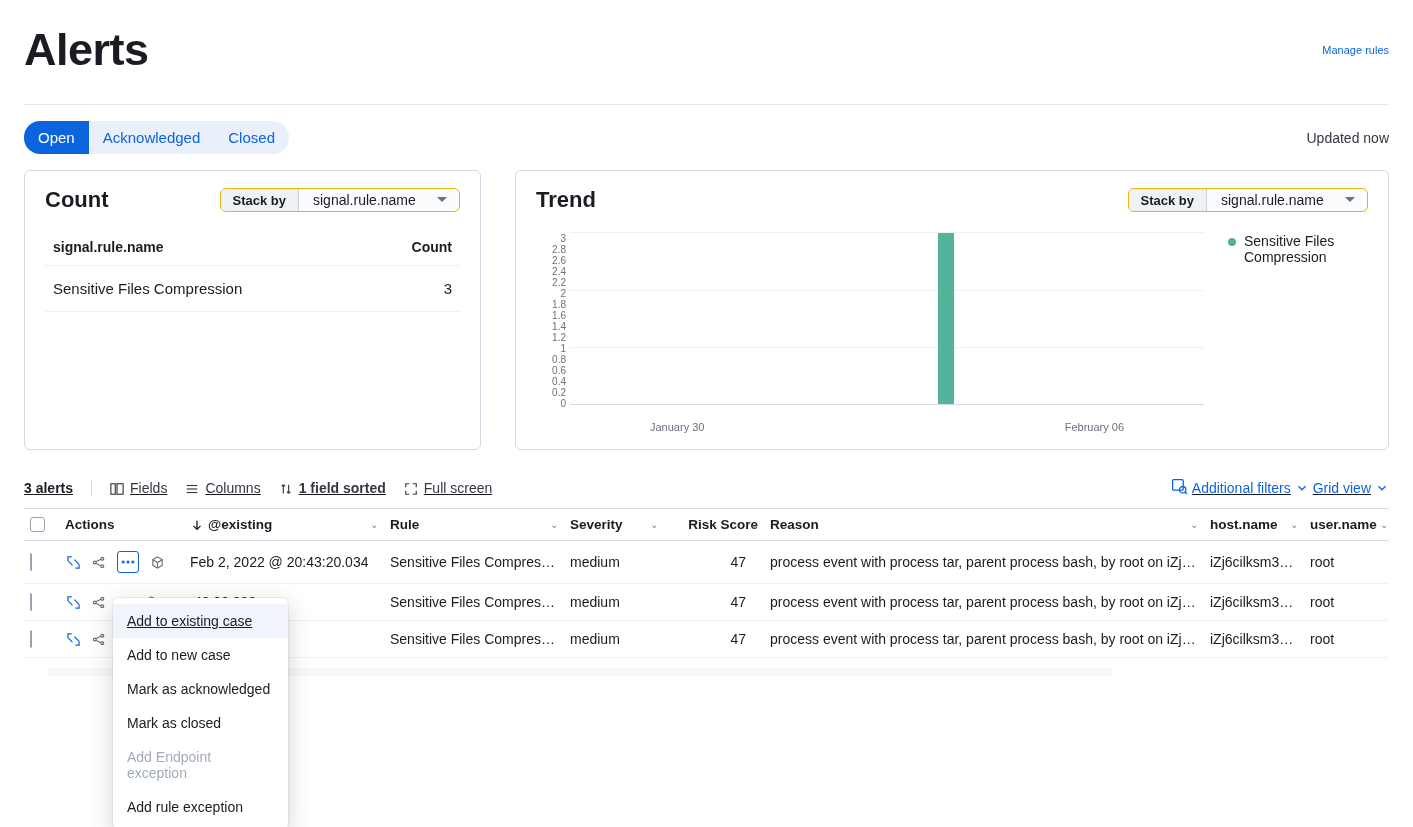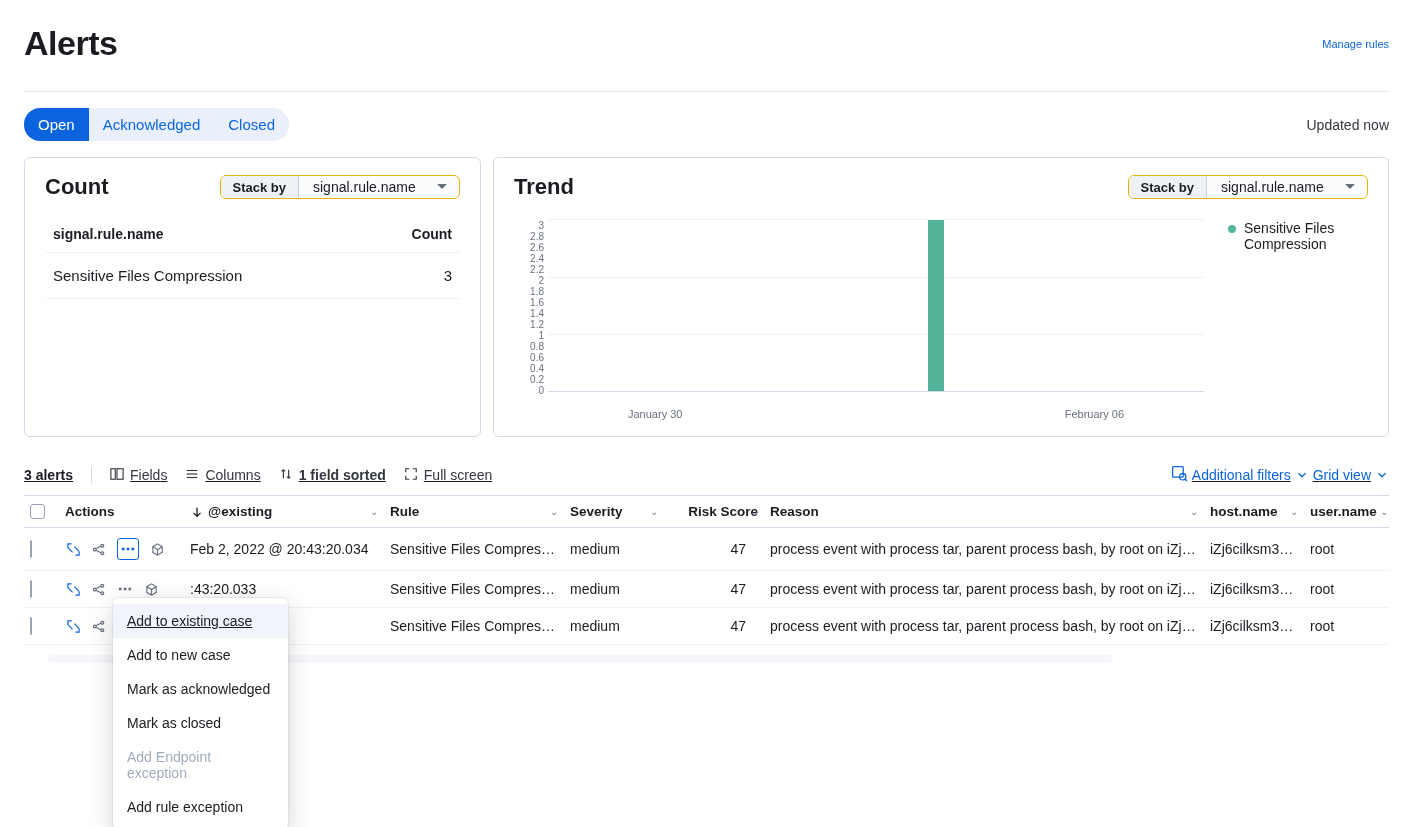--- a/index.html
+++ b/index.html
@@ -1,26 +1,26 @@
 <!DOCTYPE html>
 <html><head>
 <meta charset="utf-8">
 <style>
   * { box-sizing: border-box; margin: 0; padding: 0; }
   body { font-family: -apple-system, BlinkMacSystemFont, "Segoe UI", Helvetica, Arial, sans-serif; font-size: 14px; color: #1a1c21; background: #fff; }
   .page { padding: 24px 24px 0 24px; }
   .header { display: flex; align-items: center; justify-content: space-between; border-bottom: 1px solid #e4e8ee; padding-bottom: 28px; margin-bottom: 16px; }
-  .header h1 { font-size: 34px; font-weight: 700; letter-spacing: -0.5px; }
+  .header h1 { font-size: 45px; font-weight: 700; letter-spacing: -0.5px; }
   .manage-link { color: #0b64dd; font-weight: 500; font-size: 11px; cursor: pointer; }
   .subbar { display: flex; align-items: center; justify-content: space-between; margin-bottom: 16px; }
   .tabs { display: inline-flex; border-radius: 16px; overflow: hidden; }
   .tab { padding: 8px 14px; font-size: 15px; font-weight: 500; background: #e9effb; color: #0b64dd; cursor: pointer; border: none; }
   .tab.active { background: #0b64dd; color: #fff; }
   .updated { color: #343741; font-size: 14px; }
-  .panels { display: flex; gap: 12px; margin-bottom: 24px; }
+  .panels { display: flex; gap: 34px; margin-bottom: 24px; }
   .panel { border: 1px solid #d3dae6; border-radius: 6px; padding: 16px 20px; }
   .panel.count { width: 457px; }
   .panel.trend { flex: 1; }
   .panel-header { display: flex; align-items: center; justify-content: space-between; margin-bottom: 20px; }
   .panel-title { font-size: 22px; font-weight: 700; }
   .stackby { display: flex; align-items: center; border: 1px solid #eab308; border-radius: 6px; background: #fbfcfd; height: 24px; }
   .stackby-label { background: #eef1f6; padding: 0 12px; height: 100%; display: flex; align-items: center; font-weight: 600; font-size: 13px; border-right: 1px solid #c9cfda; border-radius: 5px 0 0 5px; }
   .stackby-value { padding: 0 36px 0 14px; font-size: 14px; position: relative; min-width: 160px; }
   .stackby-value::after { content: ""; position: absolute; right: 12px; top: 50%; margin-top: -3px; border: 5px solid transparent; border-top-color: #69707d; }
   .count-table { margin-top: 8px; }
@@ -30,21 +30,21 @@
   .chart-wrap { flex: 1; position: relative; height: 200px; }
   .legend { display: flex; align-items: flex-start; gap: 8px; font-size: 14px; width: 140px; }
   .legend-dot { width: 8px; height: 8px; border-radius: 50%; background: #54b399; margin-top: 5px; flex-shrink: 0; }
   .yaxis { position: absolute; left: 0; top: 0; bottom: 28px; width: 30px; display: flex; flex-direction: column; justify-content: space-between; font-size: 10px; color: #69707d; text-align: right; }
   .plot { position: absolute; left: 34px; right: 0; top: 0; bottom: 28px; border-bottom: 1px solid #d3dae6; }
   .gridline { position: absolute; left: 0; right: 0; height: 1px; background: #eef1f6; }
   .plot .bar { position: absolute; bottom: 0; width: 16px; background: #54b399; }
   .xaxis { position: absolute; left: 34px; right: 0; bottom: 0; display: flex; justify-content: space-between; font-size: 11px; color: #69707d; padding: 6px 80px 0; }
   .toolbar { display: flex; align-items: center; justify-content: space-between; padding: 4px 0 10px; text-decoration: underline; }
   .toolbar-left { display: flex; align-items: center; gap: 18px; }
-  .toolbar-left .item { display: flex; align-items: flex-start; gap: 6px; color: #343741; font-size: 14px; cursor: pointer; }
+  .toolbar-left .item { display: flex; align-items: flex-end; gap: 6px; color: #343741; font-size: 14px; cursor: pointer; }
   .toolbar-left .count-text { font-weight: 600; }
   .toolbar-right { display: flex; align-items: center; gap: 4px; font-size: 14px; }
   .toolbar-right .link { color: #0b64dd; cursor: pointer; display: flex; align-items: center; gap: 4px; }
   .icon { width: 14px; height: 14px; display: inline-block; }
   .divider { width: 1px; height: 16px; background: #d3dae6; }
   .grid { border-top: 1px solid #d3dae6; }
   .grid-head, .grid-row { display: grid; grid-template-columns: 35px 125px 200px 180px 100px 100px 440px 100px 90px; align-items: center; }
   .grid-head { border-bottom: 1px solid #d3dae6; }
   .grid-head .cell { font-weight: 700; font-size: 13.5px; padding: 8px 6px; display: flex; align-items: center; gap: 4px; position: relative; }
   .grid-head .cell.right { justify-content: flex-end; }

